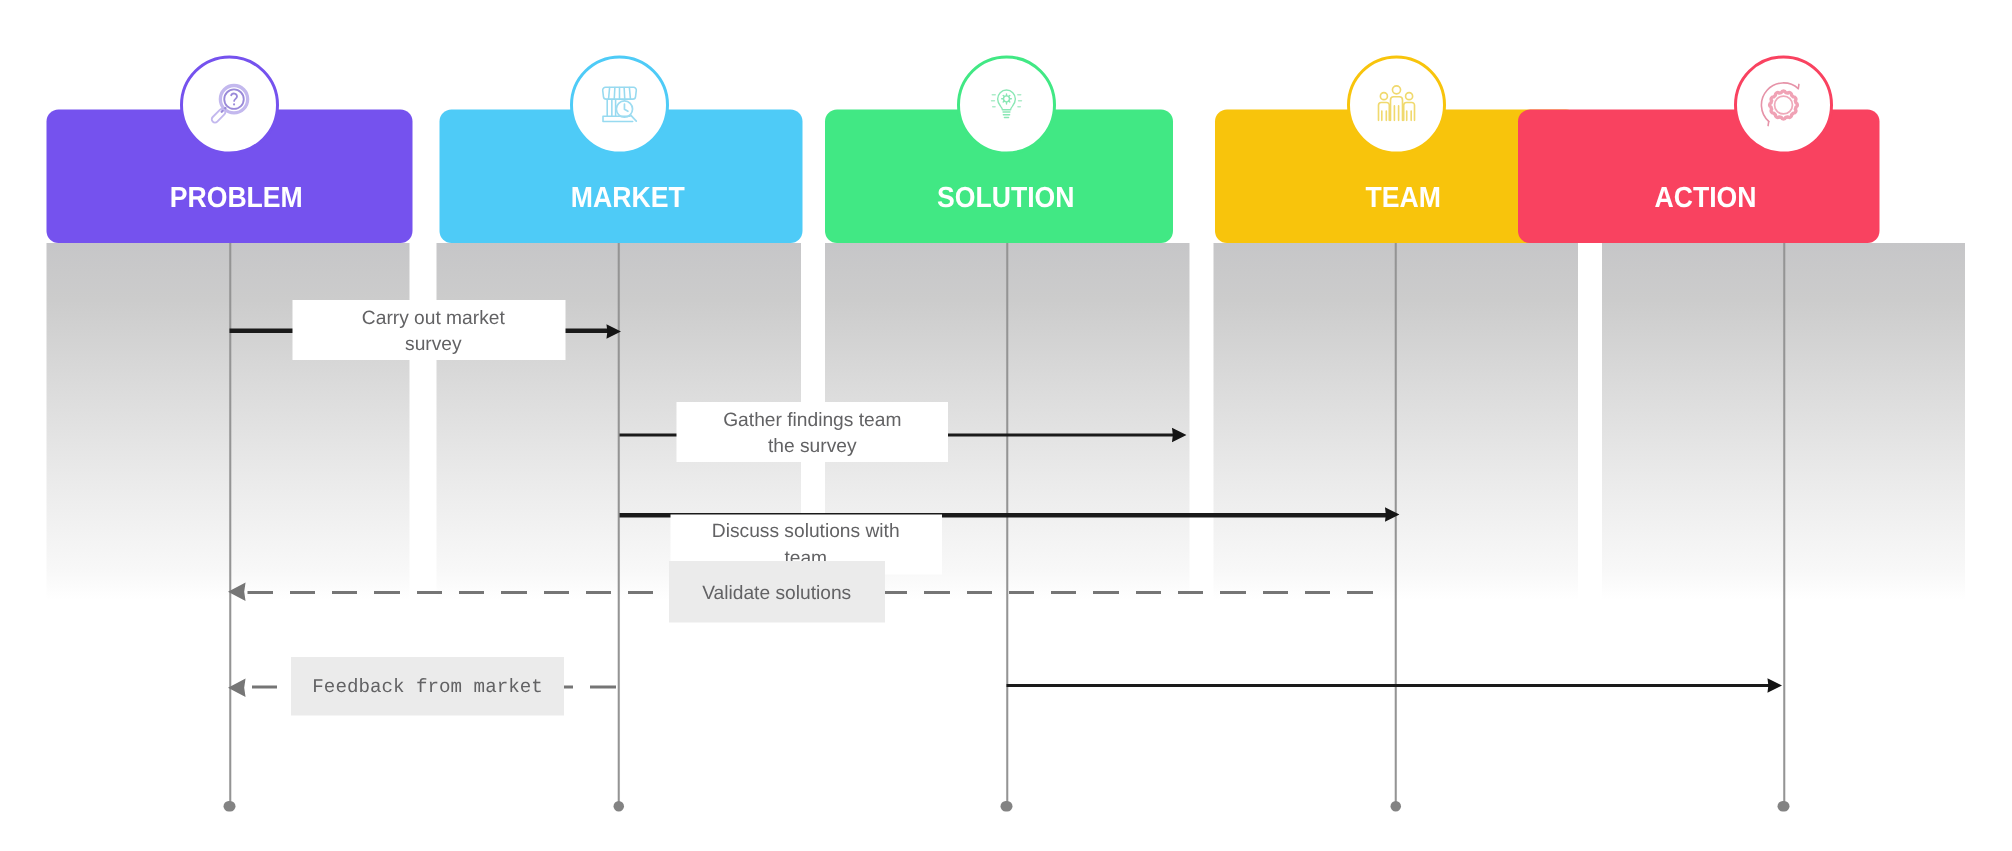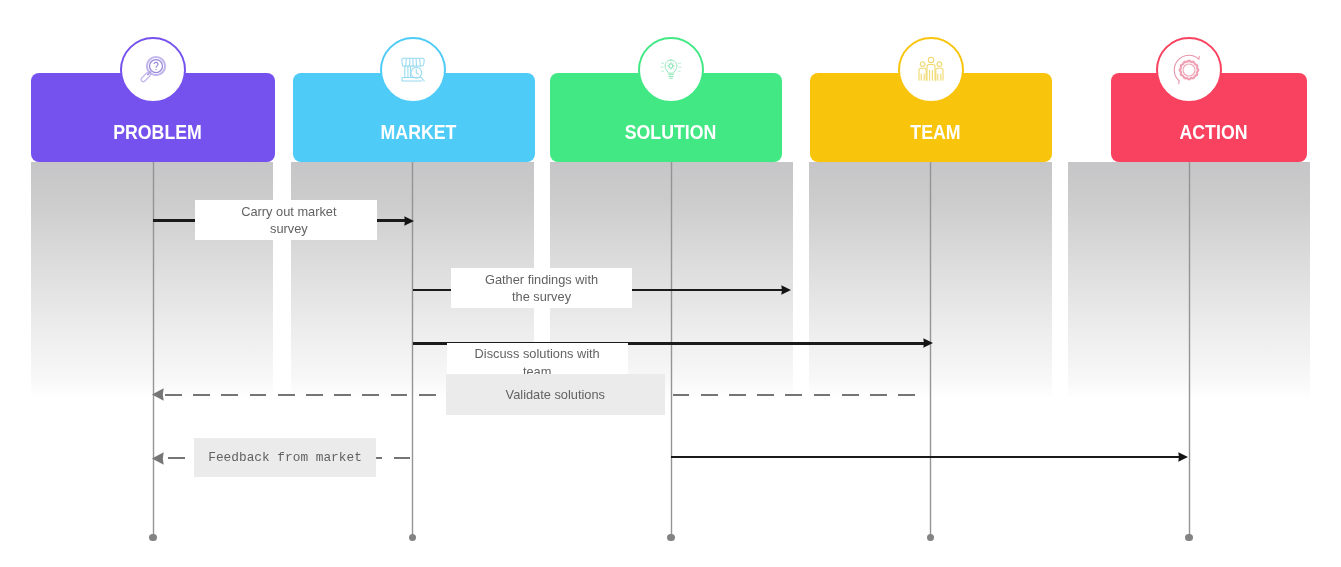--- a/index.html
+++ b/index.html
@@ -63,21 +63,21 @@
   </div>
   <div class="card" style="left:31px;width:244px;background:#7552ee;">
     <div class="card-label">PROBLEM</div>
   </div>
   <div class="card" style="left:550px;width:232px;background:#41e884;">
     <div class="card-label">SOLUTION</div>
   </div>
   <div class="card" style="left:810px;width:242px;background:#f8c40c;">
     <div class="card-label">TEAM</div>
   </div>
-  <div class="card" style="left:1111px;width:196px;background:#f94260;">
+  <div class="card" style="left:1012px;width:241px;background:#f94260;">
     <div class="card-label">ACTION</div>
   </div>
 
   <div class="badge" style="left:119.8px;top:36.9px;border-color:#7552ee;">
     <svg width="30" height="30" viewBox="0 0 30 30">
       <circle cx="18.0" cy="11.1" r="9.1" fill="none" stroke="#c3b8ee" stroke-width="2.2"></circle>
       <circle cx="18.0" cy="11.1" r="6.5" fill="none" stroke="#9a8ad9" stroke-width="1.25"></circle>
       <path d="M16.1 8.5a2.05 2.05 0 0 1 3.9 0.85c0 1.45-1.9 1.6-1.9 2.95" fill="none" stroke="#9a8ad9" stroke-width="1.2" stroke-linecap="round"></path>
       <circle cx="18.05" cy="14.6" r="0.7" fill="#9a8ad9"></circle>
       <path d="M12.3 17.0 L9.8 19.5" fill="none" stroke="#9a8ad9" stroke-width="1.6" stroke-linecap="round"></path>
@@ -150,40 +150,40 @@
     <div><span>Carry out market</span><br><span>survey</span></div>
   </div>
 
   <div class="msgline" style="left:413px;top:289px;width:370px;"></div>
   <div class="arrowhead right" style="left:781.0px;top:285.2px;">
       <svg width="10" height="10" viewBox="0 0 10 10">
         <path d="M10 5 L0.3 0.2 L0.9 5 L0.3 9.8 Z" fill="#141414"></path>
       </svg>
     </div>
   <div class="msgbox white" style="left:451.2px;top:267.6px;width:180.7px;height:40.9px;">
-    <div><span>Gather findings with</span><br><span>the survey</span></div>
+    <div><span>Gather findings team</span><br><span>the survey</span></div>
   </div>
 
   <div class="msgline" style="left:413px;top:342.2px;width:512px;"></div>
   <div class="arrowhead right" style="left:922.5px;top:338.4px;">
       <svg width="10" height="10" viewBox="0 0 10 10">
         <path d="M10 5 L0.3 0.2 L0.9 5 L0.3 9.8 Z" fill="#141414"></path>
       </svg>
     </div>
   <div class="msgbox white" style="left:446.5px;top:322.9px;width:181.3px;height:40px;margin-top:20px;">
     <div><span>Discuss solutions with</span><br><span>team</span></div>
   </div>
 
   <div class="msgline dash" style="left:164.8px;top:393.5px;width:760px;"></div>
   <div class="arrowhead left" style="left:152.3px;top:388.2px;">
       <svg width="12" height="13" viewBox="0 0 12 13">
         <path d="M0 6.5 L11.7 0.3 L10.8 6.5 L11.7 12.7 Z" fill="#767676"></path>
       </svg>
     </div>
-  <div class="msgbox grey" style="left:445.8px;top:374.1px;width:219px;height:40.5px;">
+  <div class="msgbox grey" style="left:445.8px;top:374.1px;width:144px;height:40.5px;">
     <div><span>Validate solutions</span></div>
   </div>
 
   <div class="msgline dash" style="left:167.5px;top:456.9px;width:245.5px;"></div>
   <div class="arrowhead left" style="left:152.3px;top:451.6px;">
       <svg width="12" height="13" viewBox="0 0 12 13">
         <path d="M0 6.5 L11.7 0.3 L10.8 6.5 L11.7 12.7 Z" fill="#767676"></path>
       </svg>
     </div>
   <div class="msgbox grey" style="left:193.6px;top:438.3px;width:182.9px;height:38.6px;font-family:Liberation Mono, monospace;">

